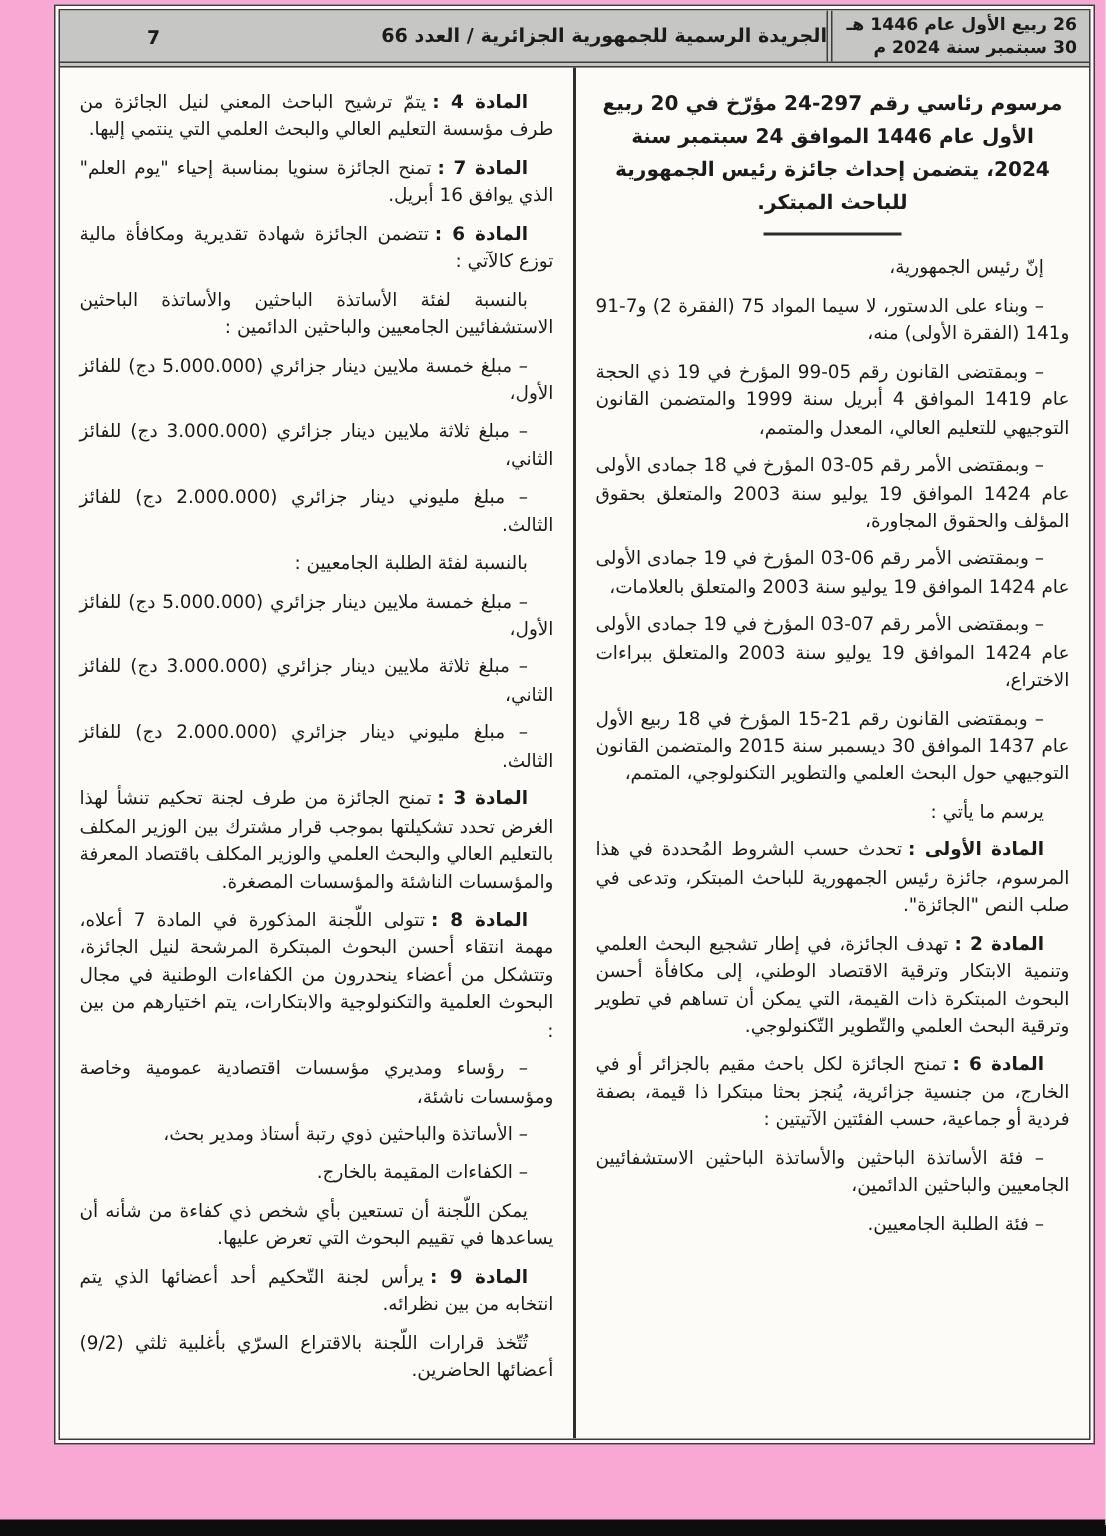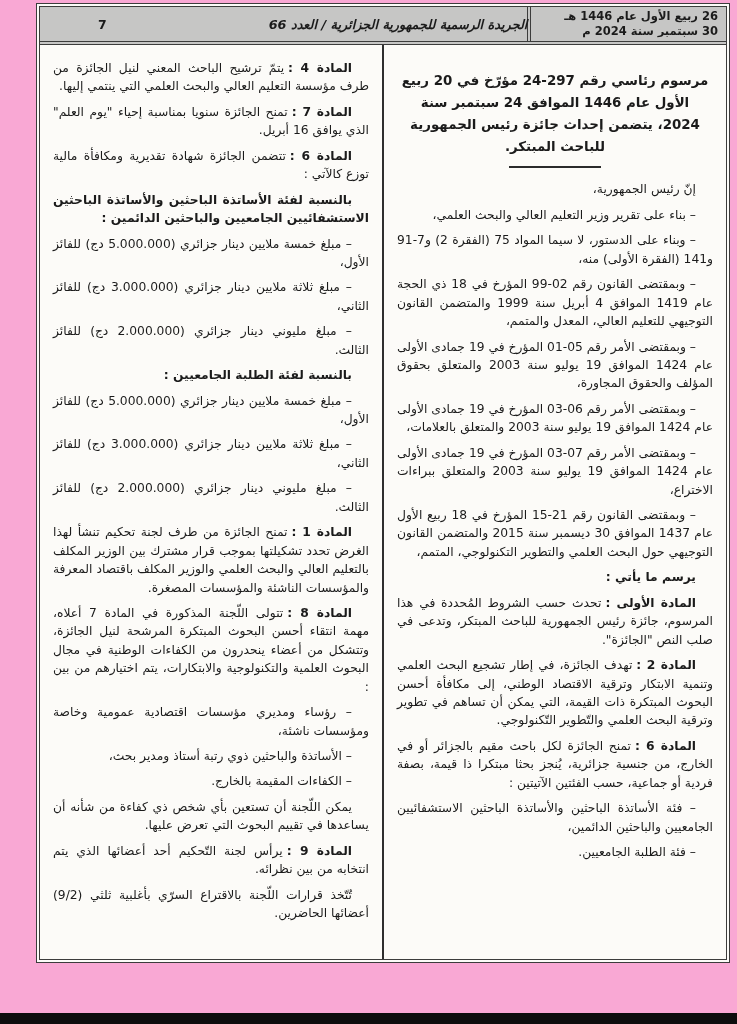--- a/index.html
+++ b/index.html
@@ -43,21 +43,20 @@
   }
   .h-title {
     flex: 1;
     display: flex;
     align-items: center;
     justify-content: center;
     font-weight: bold;
     font-size: 12.8px;
     padding-left: 60px;
     white-space: nowrap;
-    font-style: italic;
   }
   .h-page {
     width: 120px;
     display: flex;
     align-items: center;
     font-weight: bold;
     font-size: 12.5px;
     padding-left: 58px;
     justify-content: flex-start;
     direction: ltr;
@@ -74,30 +73,30 @@
     line-height: 1.5;
     text-align: justify;
     overflow: hidden;
   }
   .col-right { border-left: 2px solid #2e2e2e; }
   .decree-title {
     font-weight: bold;
     font-size: 13.4px;
     line-height: 1.65;
     text-align: center;
-    margin: 11px 2px 0 2px;
+    margin: 0 2px 0 2px;
   }
   .hrule {
     width: 92px;
     border: 0;
     border-top: 2px solid #2b2b2b;
     margin: 8px auto 12px auto;
   }
   .p { margin: 0 0 7px 0; text-indent: 17px; }
-  .bold { font-weight: bold; }
+  .bold { font-weight: normal; }
   b.lead { margin-left: 4px; margin-top: 20px; }
   .bottom-strip {
     position: absolute;
     left: 0; bottom: 0;
     width: 737px; height: 11px;
     background: #0d0d0d;
   }
 </style>
 </head>
 <body>
@@ -113,24 +112,23 @@
       <div class="h-title">الجريدة الرسمية للجمهورية الجزائرية / العدد 66</div>
       <div class="h-page">7</div>
     </div>
 
     <div class="content">
 
       <div class="col col-right">
         <div class="decree-title">مرسوم رئاسي رقم 297-24 مؤرّخ في 20 ربيع الأول عام 1446 الموافق 24 سبتمبر سنة 2024، يتضمن إحداث جائزة رئيس الجمهورية للباحث المبتكر.</div>
         <hr class="hrule">
         <p class="p">إنّ رئيس الجمهورية،</p>
-        <p class="p">– بناء على تقرير وزير التعليم العالي والبحث العلمي،</p>
         <p class="p">– وبناء على الدستور، لا سيما المواد 75 (الفقرة 2) و7-91 و141 (الفقرة الأولى) منه،</p>
-        <p class="p">– وبمقتضى القانون رقم 02-99 المؤرخ في 18 ذي الحجة عام 1419 الموافق 4 أبريل سنة 1999 والمتضمن القانون التوجيهي للتعليم العالي، المعدل والمتمم،</p>
-        <p class="p">– وبمقتضى الأمر رقم 05-01 المؤرخ في 19 جمادى الأولى عام 1424 الموافق 19 يوليو سنة 2003 والمتعلق بحقوق المؤلف والحقوق المجاورة،</p>
+        <p class="p">– وبمقتضى القانون رقم 05-99 المؤرخ في 19 ذي الحجة عام 1419 الموافق 4 أبريل سنة 1999 والمتضمن القانون التوجيهي للتعليم العالي، المعدل والمتمم،</p>
+        <p class="p">– وبمقتضى الأمر رقم 05-03 المؤرخ في 18 جمادى الأولى عام 1424 الموافق 19 يوليو سنة 2003 والمتعلق بحقوق المؤلف والحقوق المجاورة،</p>
         <p class="p">– وبمقتضى الأمر رقم 06-03 المؤرخ في 19 جمادى الأولى عام 1424 الموافق 19 يوليو سنة 2003 والمتعلق بالعلامات،</p>
         <p class="p">– وبمقتضى الأمر رقم 07-03 المؤرخ في 19 جمادى الأولى عام 1424 الموافق 19 يوليو سنة 2003 والمتعلق ببراءات الاختراع،</p>
         <p class="p">– وبمقتضى القانون رقم 21-15 المؤرخ في 18 ربيع الأول عام 1437 الموافق 30 ديسمبر سنة 2015 والمتضمن القانون التوجيهي حول البحث العلمي والتطوير التكنولوجي، المتمم،</p>
         <p class="p bold">يرسم ما يأتي :</p>
         <p class="p"><b class="lead">المادة الأولى :</b><span>تحدث حسب الشروط المُحددة في هذا المرسوم، جائزة رئيس الجمهورية للباحث المبتكر، وتدعى في صلب النص "الجائزة".</span></p>
         <p class="p"><b class="lead">المادة 2 :</b><span>تهدف الجائزة، في إطار تشجيع البحث العلمي وتنمية الابتكار وترقية الاقتصاد الوطني، إلى مكافأة أحسن البحوث المبتكرة ذات القيمة، التي يمكن أن تساهم في تطوير وترقية البحث العلمي والتّطوير التّكنولوجي.</span></p>
         <p class="p"><b class="lead">المادة 6 :</b><span>تمنح الجائزة لكل باحث مقيم بالجزائر أو في الخارج، من جنسية جزائرية، يُنجز بحثا مبتكرا ذا قيمة، بصفة فردية أو جماعية، حسب الفئتين الآتيتين :</span></p>
         <p class="p">– فئة الأساتذة الباحثين والأساتذة الباحثين الاستشفائيين الجامعيين والباحثين الدائمين،</p>
         <p class="p">– فئة الطلبة الجامعيين.</p>
       </div>
@@ -140,21 +138,21 @@
         <p class="p"><b class="lead">المادة 7 :</b><span>تمنح الجائزة سنويا بمناسبة إحياء "يوم العلم" الذي يوافق 16 أبريل.</span></p>
         <p class="p"><b class="lead">المادة 6 :</b><span>تتضمن الجائزة شهادة تقديرية ومكافأة مالية توزع كالآتي :</span></p>
         <p class="p bold">بالنسبة لفئة الأساتذة الباحثين والأساتذة الباحثين الاستشفائيين الجامعيين والباحثين الدائمين :</p>
         <p class="p">– مبلغ خمسة ملايين دينار جزائري (5.000.000 دج) للفائز الأول،</p>
         <p class="p">– مبلغ ثلاثة ملايين دينار جزائري (3.000.000 دج) للفائز الثاني،</p>
         <p class="p">– مبلغ مليوني دينار جزائري (2.000.000 دج) للفائز الثالث.</p>
         <p class="p bold">بالنسبة لفئة الطلبة الجامعيين :</p>
         <p class="p">– مبلغ خمسة ملايين دينار جزائري (5.000.000 دج) للفائز الأول،</p>
         <p class="p">– مبلغ ثلاثة ملايين دينار جزائري (3.000.000 دج) للفائز الثاني،</p>
         <p class="p">– مبلغ مليوني دينار جزائري (2.000.000 دج) للفائز الثالث.</p>
-        <p class="p"><b class="lead">المادة 1 :</b><span>تمنح الجائزة من طرف لجنة تحكيم تنشأ لهذا الغرض تحدد تشكيلتها بموجب قرار مشترك بين الوزير المكلف بالتعليم العالي والبحث العلمي والوزير المكلف باقتصاد المعرفة والمؤسسات الناشئة والمؤسسات المصغرة.</span></p>
+        <p class="p"><b class="lead">المادة 3 :</b><span>تمنح الجائزة من طرف لجنة تحكيم تنشأ لهذا الغرض تحدد تشكيلتها بموجب قرار مشترك بين الوزير المكلف بالتعليم العالي والبحث العلمي والوزير المكلف باقتصاد المعرفة والمؤسسات الناشئة والمؤسسات المصغرة.</span></p>
         <p class="p"><b class="lead">المادة 8 :</b><span>تتولى اللّجنة المذكورة في المادة 7 أعلاه، مهمة انتقاء أحسن البحوث المبتكرة المرشحة لنيل الجائزة، وتتشكل من أعضاء ينحدرون من الكفاءات الوطنية في مجال البحوث العلمية والتكنولوجية والابتكارات، يتم اختيارهم من بين :</span></p>
         <p class="p">– رؤساء ومديري مؤسسات اقتصادية عمومية وخاصة ومؤسسات ناشئة،</p>
         <p class="p">– الأساتذة والباحثين ذوي رتبة أستاذ ومدير بحث،</p>
         <p class="p">– الكفاءات المقيمة بالخارج.</p>
         <p class="p">يمكن اللّجنة أن تستعين بأي شخص ذي كفاءة من شأنه أن يساعدها في تقييم البحوث التي تعرض عليها.</p>
         <p class="p"><b class="lead">المادة 9 :</b><span>يرأس لجنة التّحكيم أحد أعضائها الذي يتم انتخابه من بين نظرائه.</span></p>
         <p class="p">تُتّخذ قرارات اللّجنة بالاقتراع السرّي بأغلبية ثلثي (9/2) أعضائها الحاضرين.</p>
       </div>
 
     </div>

